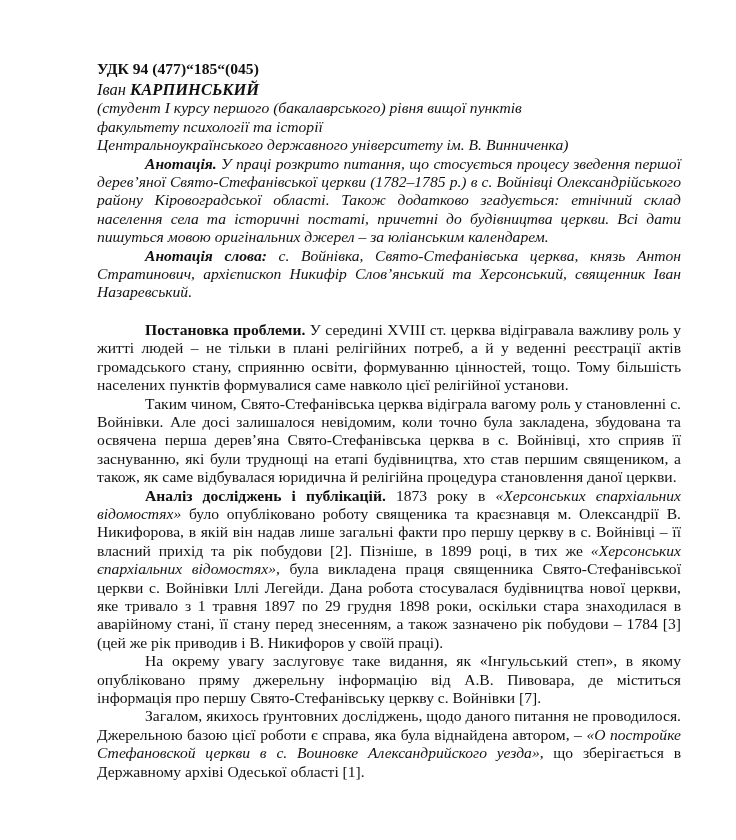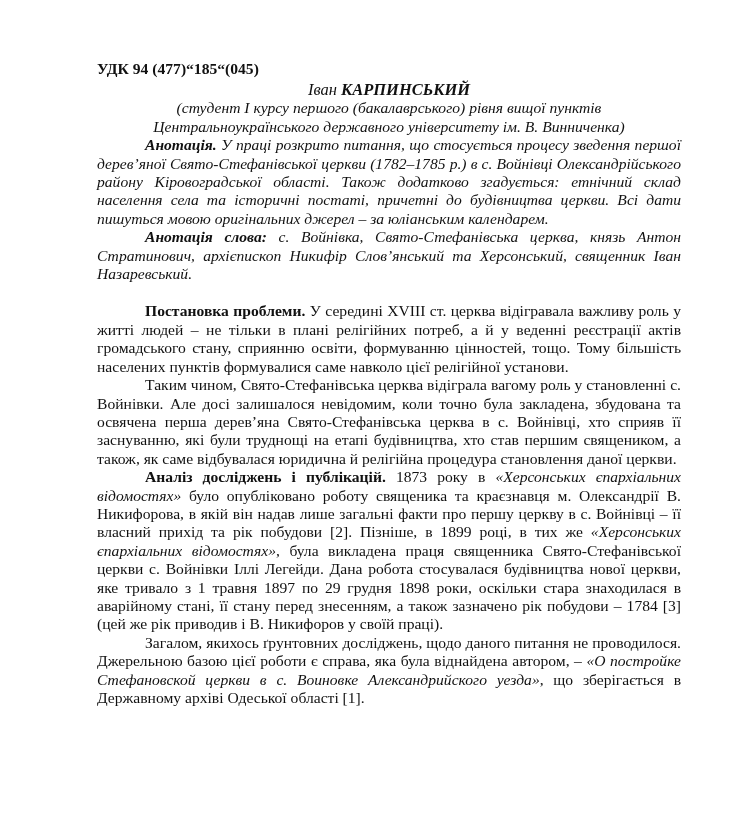--- a/index.html
+++ b/index.html
@@ -2,21 +2,21 @@
 <html><head>
   <meta charset="utf-8">
   <style>
     html, body { margin: 0; padding: 0; background: #ffffff; }
     body { width: 736px; height: 840px; overflow: hidden; position: relative; }
     .page {
       position: absolute; left: 97px; top: 60px; width: 584px;
       font-family: "Liberation Serif", serif; color: #111; font-size: 15.6px; line-height: 18.4px;
     }
     .udk { font-weight: bold; font-size: 15.6px; margin: 0 0 2px 0; }
-    .center { text-align: center; }
+    .center { }
     .ti { font-style: italic; font-weight: bold; font-size: 16.5px; line-height: 19px; }
     .it { font-style: italic; }
     .b { font-weight: bold; margin-top: 7px; }
     .bi { font-weight: bold; font-style: italic; }
     p { margin: 0; text-align: justify; text-indent: 48px; }
     .center p, .center div { text-indent: 0; }
     .gap { height: 19px; }
     .abs { font-style: italic; }
   </style>
 </head>
@@ -24,36 +24,38 @@
 
 <div class="page">
   <div class="udk">УДК 94 (477)“185“(045)</div>
 
   <div class="center">
     <div class="ti">
       <span style="font-weight:normal">Іван</span>
       <span>КАРПИНСЬКИЙ</span>
     </div>
     <div class="it">(студент І курсу першого (бакалаврського) рівня вищої пунктів</div>
+    <div class="it">факультету психології та історії</div>
     <div class="it">Центральноукраїнського державного університету ім. В. Винниченка)</div>
   </div>
 
   <p class="abs">
     <span class="bi">Анотація.</span><span> У праці розкрито питання, що стосується процесу зведення першої дерев’яної Свято-Стефанівської церкви (1782–1785 р.) в с. Войнівці Олександрійського району Кіровоградської області. Також додатково згадується: етнічний склад населення села та історичні постаті, причетні до будівництва церкви. Всі дати пишуться мовою оригінальних джерел – за юліанським календарем.</span>
   </p>
   <p class="abs">
     <span class="bi">Анотація слова:</span><span> с. Войнівка, Свято-Стефанівська церква, князь Антон Стратинович, архієпископ Никифір Слов’янський та Херсонський, священник Іван Назаревський.</span>
   </p>
 
   <div class="gap"></div>
 
   <p>
     <span class="b">Постановка проблеми.</span><span> У середині XVIII ст. церква відігравала важливу роль у житті людей – не тільки в плані релігійних потреб, а й у веденні реєстрації актів громадського стану, сприянню освіти, формуванню цінностей, тощо. Тому більшість населених пунктів формувалися саме навколо цієї релігійної установи.</span>
   </p>
   <p>Таким чином, Свято-Стефанівська церква відіграла вагому роль у становленні с. Войнівки. Але досі залишалося невідомим, коли точно була закладена, збудована та освячена перша дерев’яна Свято-Стефанівська церква в с. Войнівці, хто сприяв її заснуванню, які були труднощі на етапі будівництва, хто став першим священиком, а також, як саме відбувалася юридична й релігійна процедура становлення даної церкви.</p>
   <p>
     <span class="b">Аналіз досліджень і публікацій.</span><span> 1873 року в </span><span class="it">«Херсонських єпархіальних відомостях»</span><span> було опубліковано роботу священика та краєзнавця м. Олександрії В. Никифорова, в якій він надав лише загальні факти про першу церкву в с. Войнівці – її власний прихід та рік побудови [2]. Пізніше, в 1899 році, в тих же </span><span class="it">«Херсонських єпархіальних відомостях»</span><span>, була викладена праця священника Свято-Стефанівської церкви с. Войнівки Іллі Легейди. Дана робота стосувалася будівництва нової церкви, яке тривало з 1 травня 1897 по 29 грудня 1898 роки, оскільки стара знаходилася в аварійному стані, її стану перед знесенням, а також зазначено рік побудови – 1784 [3] (цей же рік приводив і В. Никифоров у своїй праці).</span>
   </p>
+  <p>На окрему увагу заслуговує таке видання, як «Інгульський степ», в якому опубліковано пряму джерельну інформацію від А.В. Пивовара, де міститься інформація про першу Свято-Стефанівську церкву с. Войнівки [7].</p>
   <p>
     <span>Загалом, якихось ґрунтовних досліджень, щодо даного питання не проводилося. Джерельною базою цієї роботи є справа, яка була віднайдена автором, – </span><span class="it">«О постройке Стефановской церкви в с. Воиновке Александрийского уезда»</span><span>, що зберігається в Державному архіві Одеської області [1].</span>
   </p>
 
 </div>
 
 </body></html>

